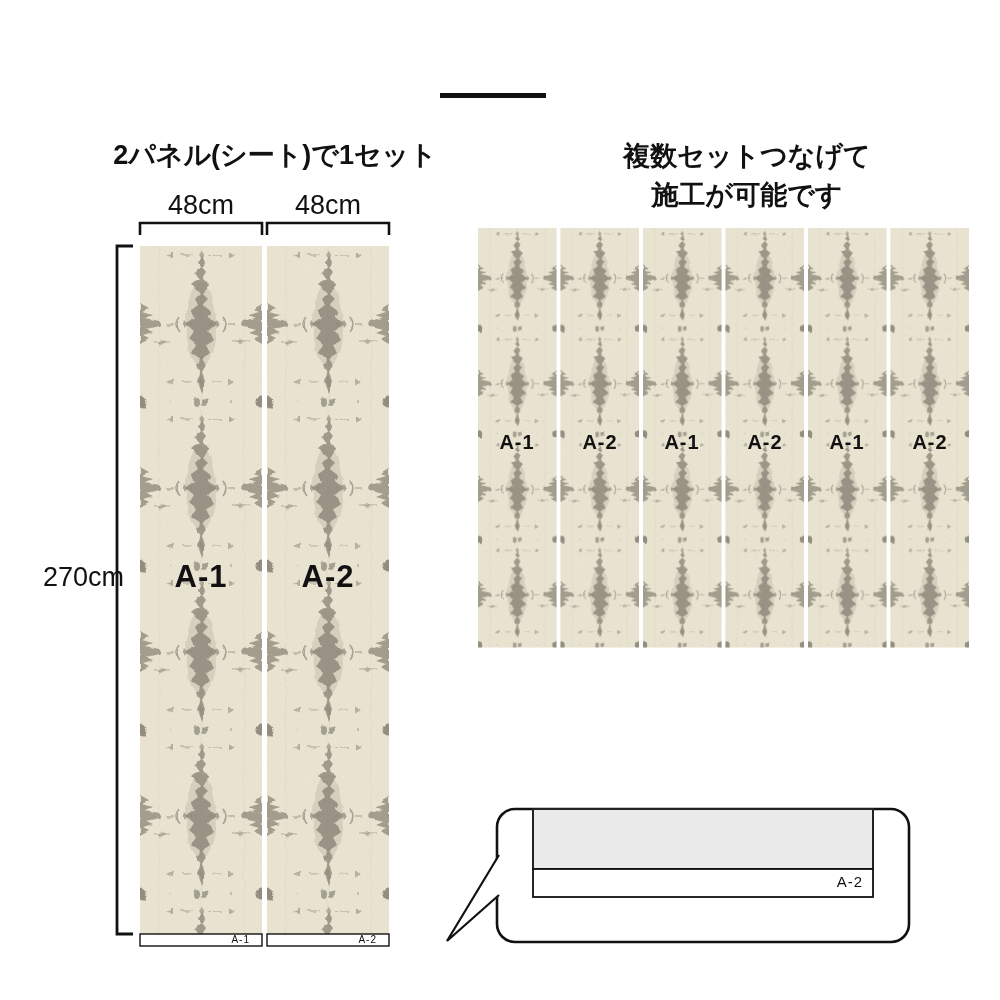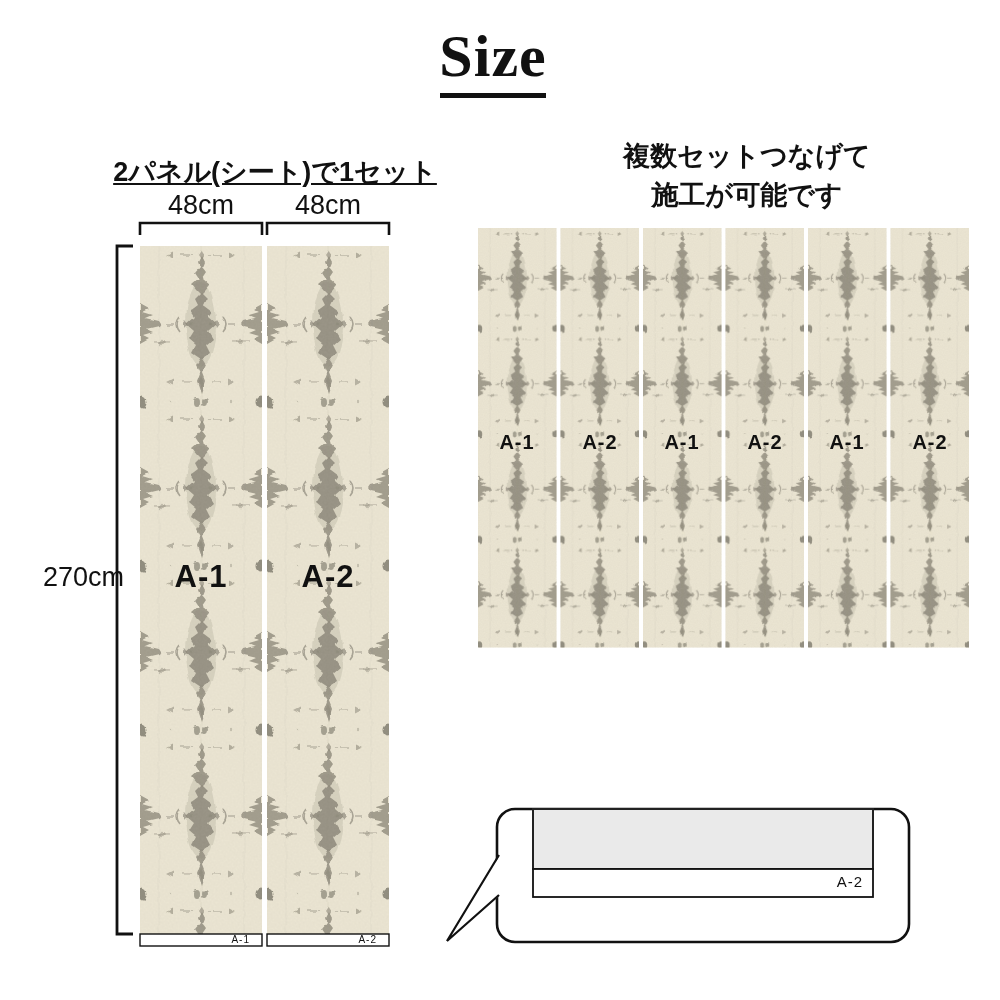--- a/index.html
+++ b/index.html
@@ -76,24 +76,23 @@
         <rect x="18" y="0" width="2" height="164" opacity="0.04"></rect>
         <rect x="60" y="0" width="2" height="164" opacity="0.05"></rect>
         <rect x="103" y="0" width="2" height="164" opacity="0.04"></rect>
       </g>
       <pattern id="shib" patternUnits="userSpaceOnUse" width="122" height="164">
         <use href="#tileArt" filter="url(#rough)"></use>
       </pattern>
     </defs>
   </svg>
 
-  <div class="abs ctr title" style="left:390px;top:24px;width:206px;">Size</div>
   <div class="abs rule" style="left:440px;top:93px;width:106px;height:5px;"></div>
 
-  <div class="abs ctr jp-bold" style="left:70px;top:156px;width:410px;text-decoration:underline;">2パネル(シート)で1セット</div>
+  <div class="abs ctr jp-bold" style="left:70px;top:139px;width:410px;">2パネル(シート)で1セット</div>
 
   <div class="abs ctr dim" style="left:146px;top:192px;width:110px;">48cm</div>
   <div class="abs ctr dim" style="left:273px;top:192px;width:110px;">48cm</div>
   <div class="abs rgt dim" style="left:16px;top:564px;width:108px;">270cm</div>
 
   <svg class="abs" style="left:110px;top:215px;" width="290" height="740" viewBox="0 0 290 740">
     <path d="M30,20 L30,8 L152,8 L152,20" fill="none" stroke="#111" stroke-width="2.6"></path>
     <path d="M157,20 L157,8 L279,8 L279,20" fill="none" stroke="#111" stroke-width="2.6"></path>
     <path d="M23,31 L7,31 L7,719 L23,719" fill="none" stroke="#111" stroke-width="2.8"></path>
     <g transform="translate(30,31)">

